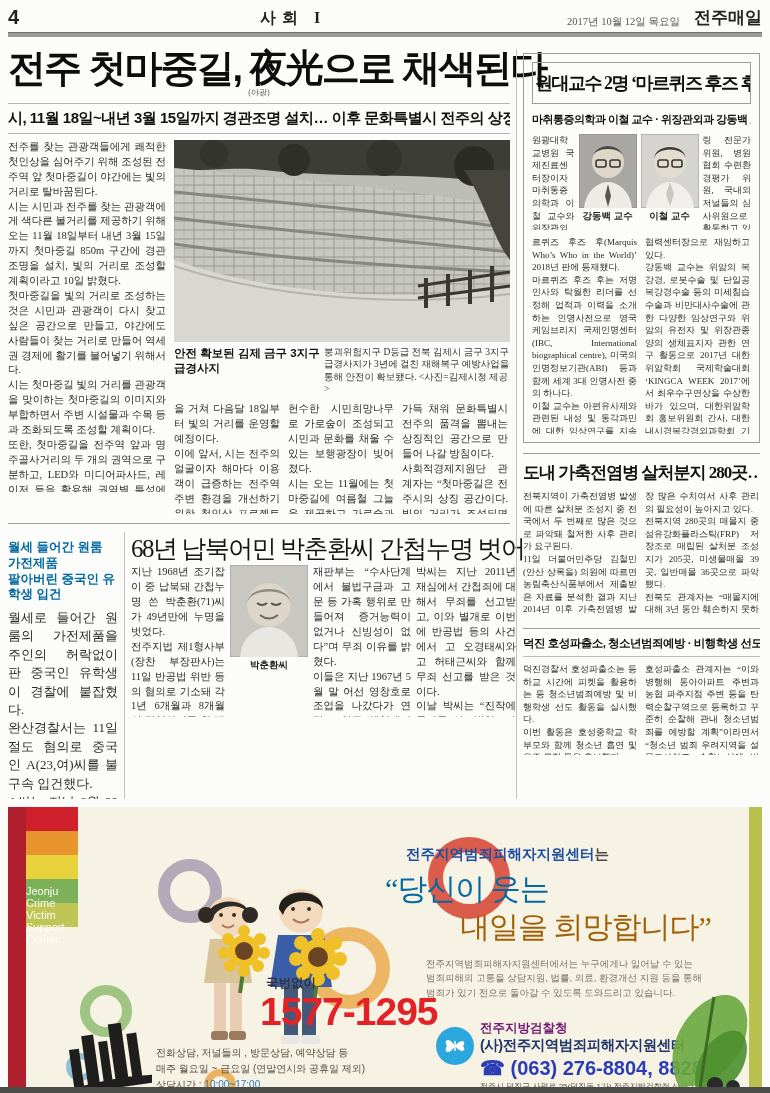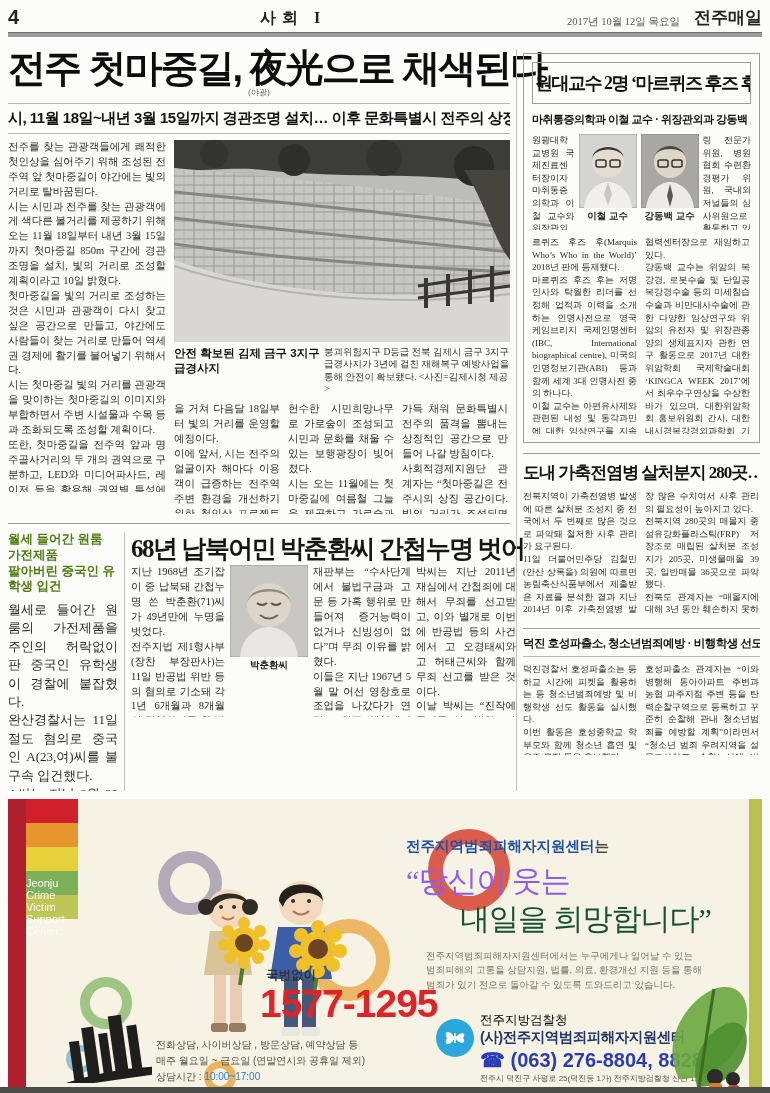--- a/index.html
+++ b/index.html
@@ -34,24 +34,24 @@
   .capline{display:flex;margin-top:4px;}
   .cap-b{font-family:"Liberation Sans",sans-serif;font-size:11.5px;font-weight:bold;width:150px;flex:none;color:#111;}
   .cap-t{font-size:9.5px;line-height:1.3;color:#333;flex:1;}
   .band{display:flex;gap:8px;margin-top:7px;}
   .band .ncol{width:106px;height:112px;}
   .lead-end{border-top:1px solid #9a9a9a;margin-top:9px;}
   
   .brow{display:flex;gap:6px;margin-top:8px;}
   .oneroom{width:110px;flex:none;}
   .oneroom h3{font-family:"Liberation Sans",sans-serif;font-size:12.5px;line-height:1.25;
-              font-weight:bold;margin:0 0 6px 0;white-space:pre-line;color:#4d7c0f;}
+              font-weight:bold;margin:8px 0 6px 0;white-space:pre-line;color:#0369a1;}
   .oneroom .ncol{height:190px;font-size:13px;}
   .spy{flex:1;}
-  .spy h2{font-size:25px;font-weight:700;letter-spacing:-1.5px;margin:0;white-space:nowrap;
+  .spy h2{font-size:25px;font-weight:400;letter-spacing:-1.5px;margin:0;white-space:nowrap;
           overflow:hidden;color:#151515;}
   .spy-sub{font-family:"Liberation Sans",sans-serif;font-size:13px;font-weight:bold;
            border-top:1px solid #b5b5b5;border-bottom:1px solid #b5b5b5;
            padding:5px 0;margin:5px 0 6px 0;white-space:nowrap;overflow:hidden;color:#111;}
   .spy-body{display:flex;gap:5px;}
   .spy-c1{width:94px;height:152px;}
   .spy-photo{width:78px;flex:none;}
   .portrait{display:block;background:#cfcfcb;}
   .pcap{font-family:"Liberation Sans",sans-serif;font-size:9.5px;font-weight:bold;text-align:center;margin-top:2px;color:#222;}
   .spy-c2{width:98px;height:152px;}
@@ -85,33 +85,33 @@
   .ad-band{position:absolute;left:18px;right:13px;height:24px;display:flex;}
   .ad-band.top{top:0;flex-direction:column;} .ad-band.bot{bottom:0;}
   .sq{width:52px;height:100%;flex:none;}
   .sq.r{background:#d0202c;} .sq.o{background:#e9952f;} .sq.y{background:#e8d23c;} .sq.g{background:#7cb15a;}
   .sq.rest{flex:1;background:#bfc656;display:flex;align-items:center;justify-content:flex-end;}
   .ad-top-label{color:#fdfdf4;font-family:"Liberation Sans",sans-serif;font-size:11px;padding-right:10px;}
   .ring{position:absolute;border-radius:50%;}
   .ad-org{position:absolute;left:398px;top:38px;font-family:"Liberation Sans",sans-serif;
           font-size:14.5px;font-weight:bold;color:#1f4fa0;}
   .ad-org .suf{color:#4a4a46;}
-  .ad-slogan1{position:absolute;left:398px;top:62px;font-size:30px;letter-spacing:-1px;color:#8b5cf6;}
-  .ad-slogan2{position:absolute;left:452px;top:100px;font-size:30px;letter-spacing:-1px;color:#14532d;}
+  .ad-slogan1{position:absolute;left:377px;top:62px;font-size:30px;letter-spacing:-1px;color:#0369a1;}
+  .ad-slogan2{position:absolute;left:452px;top:100px;font-size:30px;letter-spacing:-1px;color:#a16207;}
   .ad-desc{position:absolute;left:418px;top:150px;width:278px;font-size:9.5px;line-height:1.55;
            color:#7b7466;font-family:"Liberation Sans",sans-serif;}
   .ad-callpfx{position:absolute;left:258px;top:168px;font-family:"Liberation Sans",sans-serif;
               font-size:12.5px;font-weight:bold;color:#333;text-align:right;}
   .ad-phone{position:absolute;left:252px;top:183px;font-family:"Liberation Sans",sans-serif;
             font-size:39px;font-weight:800;color:#e32227;letter-spacing:-1px;}
   .ad-contact{position:absolute;left:148px;top:238px;font-family:"Liberation Sans",sans-serif;
               font-size:10px;line-height:1.6;color:#55503f;white-space:pre-line;}
   .ad-hours{color:#2b7bbf;}
   .ad-officeblk{position:absolute;left:472px;top:214px;font-family:"Liberation Sans",sans-serif;}
-  .ad-off1{font-size:12.5px;font-weight:normal;color:#000000;line-height:1.25;}
+  .ad-off1{font-size:12.5px;font-weight:bold;color:#701a75;line-height:1.25;}
   .ad-off2{font-size:14.5px;font-weight:800;color:#23366b;line-height:1.3;letter-spacing:-0.5px;}
   .ad-off-phone{font-size:20px;font-weight:800;color:#2b3db4;line-height:1.3;}
   .ad-addr,.ad-web{font-size:8px;color:#5c584c;line-height:1.45;}
   .butterfly{position:absolute;left:428px;top:220px;width:38px;height:38px;border-radius:50%;
              background:#2ba7dd;display:flex;align-items:center;justify-content:center;}
   .page-edge{position:absolute;left:0;right:0;bottom:0;height:6px;background:#4b4b49;}
 </style>
 </head>
 <body>
 
@@ -239,43 +239,43 @@
     <div class="vdiv"></div>
 
     <div class="sidebar">
       <article class="box1">
         <div class="box1-h">원대교수 2명 ‘마르퀴즈 후즈 후’ 등재</div>
         <div class="box1-sub">마취통증의학과 이철 교수 · 위장관외과 강동백 교수</div>
         <div class="introw">
           <div class="scol in-l">원광대학교병원 국제진료센터장이자 마취통증의학과 이철 교수와 위장관외과 강동백 교수가 세계적 인명사전인 ‘마</div>
           <div>
             <svg class="portrait" width="58" height="74" viewBox="0 0 58 74">
+              <rect width="58" height="74" fill="#a8a7a3"></rect>
+                <rect width="58" height="74" fill="none" stroke="#8a8a84"></rect>
+              <circle cx="29" cy="28" r="16" fill="#ded6c8"></circle>
+              <path d="M13,24 C15,12 43,12 45,24 C43,16 36,12 29,12 C22,12 15,16 13,24Z" fill="#4a4740"></path>
+              <rect x="17" y="26" width="10" height="7" rx="2" fill="none" stroke="#33312c" stroke-width="1.5"></rect>
+              <rect x="31" y="26" width="10" height="7" rx="2" fill="none" stroke="#33312c" stroke-width="1.5"></rect>
+              <path d="M5,74 C7,56 20,48 29,48 C38,48 51,56 53,74 Z" fill="#ecebe8"></path>
+              <path d="M29,50 L26,62 L29,73 L32,62 Z" fill="#5a574f"></path>
+            </svg>
+            <div class="pcap">강동백 교수</div>
+          </div>
+          <div>
+            <svg class="portrait" width="58" height="74" viewBox="0 0 58 74">
               <rect width="58" height="74" fill="#d5d4d0"></rect>
                 <rect width="58" height="74" fill="none" stroke="#9a9a94"></rect>
               <circle cx="29" cy="28" r="16" fill="#e3dcd0"></circle>
               <path d="M13,26 C13,12 45,12 45,26 C45,18 38,13 29,13 C20,13 13,18 13,26Z" fill="#3a3833"></path>
               <rect x="17" y="26" width="10" height="7" rx="2" fill="none" stroke="#33312c" stroke-width="1.5"></rect>
               <rect x="31" y="26" width="10" height="7" rx="2" fill="none" stroke="#33312c" stroke-width="1.5"></rect>
               <path d="M5,74 C7,56 20,48 29,48 C38,48 51,56 53,74 Z" fill="#f0efec"></path>
               <path d="M29,48 L25,60 L29,72 L33,60 Z" fill="#c9c7c1"></path>
             </svg>
             <div class="pcap">이철 교수</div>
-          </div>
-          <div>
-            <svg class="portrait" width="58" height="74" viewBox="0 0 58 74">
-              <rect width="58" height="74" fill="#a8a7a3"></rect>
-                <rect width="58" height="74" fill="none" stroke="#8a8a84"></rect>
-              <circle cx="29" cy="28" r="16" fill="#ded6c8"></circle>
-              <path d="M13,24 C15,12 43,12 45,24 C43,16 36,12 29,12 C22,12 15,16 13,24Z" fill="#4a4740"></path>
-              <rect x="17" y="26" width="10" height="7" rx="2" fill="none" stroke="#33312c" stroke-width="1.5"></rect>
-              <rect x="31" y="26" width="10" height="7" rx="2" fill="none" stroke="#33312c" stroke-width="1.5"></rect>
-              <path d="M5,74 C7,56 20,48 29,48 C38,48 51,56 53,74 Z" fill="#ecebe8"></path>
-              <path d="M29,50 L26,62 L29,73 L32,62 Z" fill="#5a574f"></path>
-            </svg>
-            <div class="pcap">강동백 교수</div>
           </div>
           <div class="scol in-r">링 전문가 위원, 병원협회 수련환경평가 위원, 국내외 저널들의 심사위원으로 활동하고 있으며 원광대학교병원 국제진료</div>
         </div>
         <div class="sb-body">
           <div class="scol">르퀴즈 후즈 후(Marquis Who’s Who in the World)’ 2018년 판에 등재됐다.
 마르퀴즈 후즈 후는 저명인사와 탁월한 리더를 선정해 업적과 이력을 소개하는 인명사전으로 영국 케임브리지 국제인명센터(IBC, International biographical centre), 미국의 인명정보기관(ABI) 등과 함께 세계 3대 인명사전 중의 하나다.
 이철 교수는 아편유사제와 관련된 내성 및 통각과민에 대한 임상연구를 지속해 오고 있으며, 2013 대한마취과학회 신진학술상 수상, 2015년 대한마취과학회 학술대상을 수상한바 있고, 유명한 논문 사이트인 MDlinx에서 마취과학 분야 우수 논문에도 3회(2011, 2013, 2015년) 선정된 바 있다.
 이 철 교수는 식약처 차세대 의료기기 100 프로젝트 맞춤형 멘토</div>
           <div class="scol">협력센터장으로 재임하고 있다.
 강동백 교수는 위암의 복강경, 로봇수술 및 단일공 복강경수술 등의 미세침습수술과 비만대사수술에 관한 다양한 임상연구와 위암의 유전자 및 위장관종양의 생체표지자 관한 연구 활동으로 2017년 대한위암학회 국제학술대회 ‘KINGCA WEEK 2017’에서 최우수구연상을 수상한 바가 있으며, 대한위암학회 홍보위원회 간사, 대한내시경복강경외과학회 기획위원, 대한위식도역류질환수술연구회 운영위원, 대한외과대사영양학회 섭외위원으로 활동하고 있다.
@@ -400,21 +400,21 @@
         <path d="M2,66 Q46,58 90,62 L90,70 L2,70 Z"></path>
       </g>
     </svg>
 
     <div class="ad-org"><span>전주지역범죄피해자지원센터</span><span class="suf">는</span></div>
     <div class="ad-slogan1">“당신이 웃는</div>
     <div class="ad-slogan2">내일을 희망합니다”</div>
     <div class="ad-desc">전주지역범죄피해자지원센터에서는 누구에게나 일어날 수 있는 범죄피해의 고통을 상담지원, 법률, 의료, 환경개선 지원 등을 통해 범죄가 있기 전으로 돌아갈 수 있도록 도와드리고 있습니다.</div>
     <div class="ad-callpfx">국번없이</div>
     <div class="ad-phone">1577-1295</div>
-    <div class="ad-contact"><span>전화상담, 사이버상담 , 방문상담, 예약상담 등
+    <div class="ad-contact"><span>전화상담, 저널들의 , 방문상담, 예약상담 등
 매주 월요일 ~ 금요일 (연말연시와 공휴일 제외)</span><br><span>상담시간 : </span><span class="ad-hours">10:00~17:00</span></div>
 
     <div class="butterfly">
       <svg width="24" height="24" viewBox="0 0 24 24">
         <path d="M12,12 C6,2 0,6 4,12 C0,18 6,22 12,12 Z" fill="#ffffff"></path>
         <path d="M12,12 C18,4 24,7 20,12 C24,17 18,20 12,12 Z" fill="#ffffff"></path>
         <line x1="12" y1="7" x2="12" y2="17" stroke="#ffffff" stroke-width="1.5"></line>
       </svg>
     </div>
     <div class="ad-officeblk">

